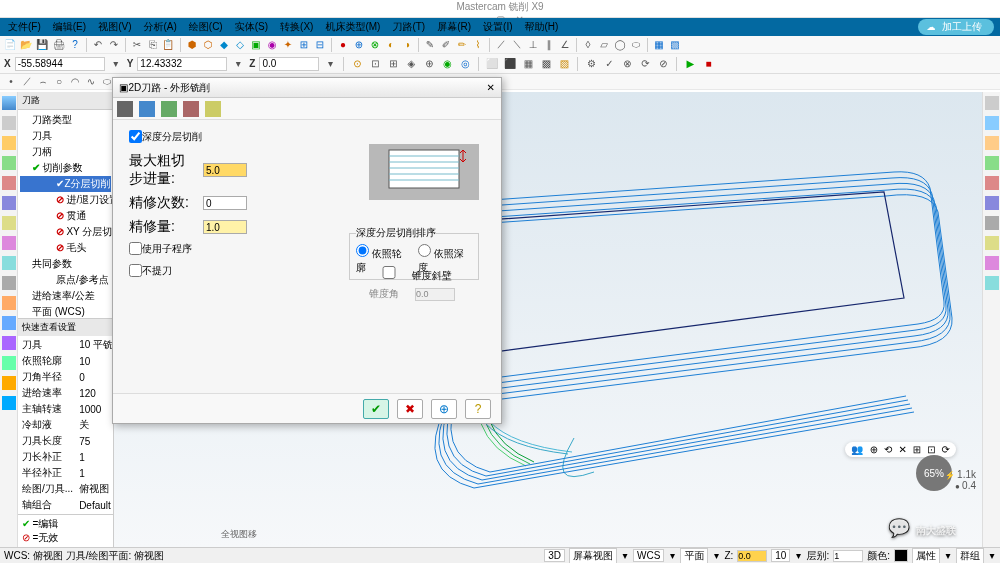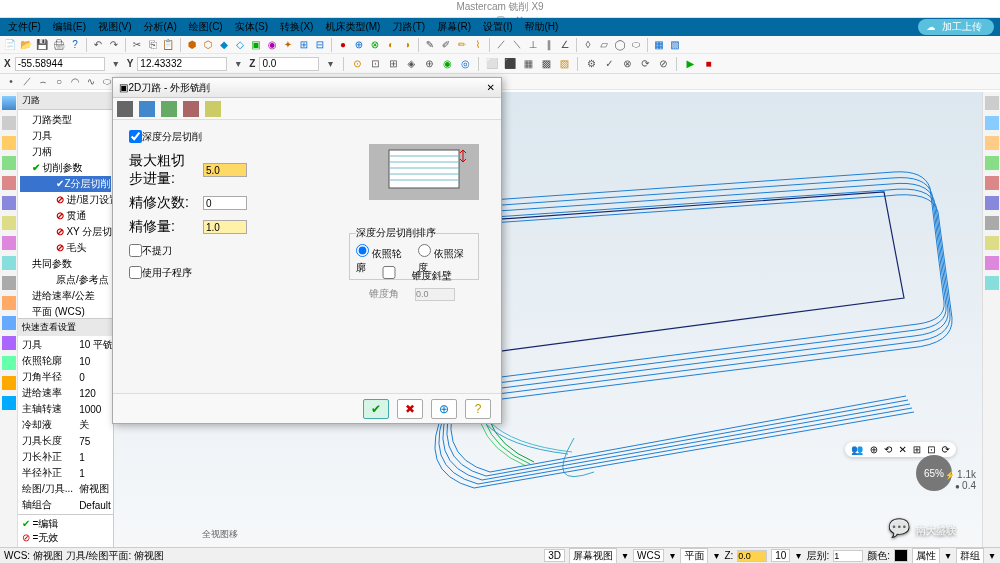--- a/index.html
+++ b/index.html
@@ -50,21 +50,21 @@
 .quick-view td { padding: 0 2px; white-space: nowrap; }
 
 .status-items { border-top: 1px solid #ccc; padding: 2px 4px; font-size: 9px; }
 .status-items .ok { color: #0a0; margin-right: 2px; }
 .status-items .no { color: #c00; margin-right: 2px; }
 
 
 .viewport { flex: 1; background: linear-gradient(#dce7ef, #f6f8fa); position: relative; overflow: hidden; }
 .viewport svg { position: absolute; top: 0; left: 0; }
 .axis-gizmo { position: absolute; left: 136px; bottom: 44px; }
-.view-label { position: absolute; left: 88px; bottom: 6px; font-size: 9px; color: #666; margin-top: 36px; }
+.view-label { position: absolute; left: 107px; bottom: 6px; font-size: 9px; color: #666; margin-top: 36px; }
 
 
 .right-tool { width: 18px; background: #f4f4f4; border-left: 1px solid #ddd; display: flex; flex-direction: column; gap: 6px; padding: 4px 0; align-items: center; }
 .right-tool div { width: 14px; height: 14px; }
 
 
 .float-controls { position: absolute; right: 26px; bottom: 90px; background: #fff; border-radius: 10px; padding: 2px 6px; display: flex; gap: 6px; box-shadow: 0 1px 4px rgba(0,0,0,.2); font-size: 11px; }
 .progress-disc { position: absolute; right: 30px; bottom: 56px; width: 36px; height: 36px; border-radius: 50%; background: #777; color: #fff; display: flex; align-items: center; justify-content: center; font-size: 10px; }
 .progress-stats { position: absolute; right: 6px; bottom: 56px; font-size: 8px; color: #555; text-align: right; }
 .watermark { position: absolute; right: 26px; bottom: 8px; color: rgba(255,255,255,.8); font-size: 18px; font-weight: bold; text-shadow: 0 1px 3px rgba(0,0,0,.5); }
@@ -429,27 +429,27 @@
     </div>
     <div class="row">
       <span class="lbl">精修次数:</span>
       <input type="text" value="0" style="">
     </div>
     <div class="row">
       <span class="lbl">精修量:</span>
       <input type="text" class="hl2" value="1.0" style="">
     </div>
 
+    <label class="chk">
+      <input type="checkbox" style="">
+      <span>使用子程序</span>
+    </label>
     <label class="chk" style="margin-top:8px">
       <input type="checkbox" style="">
       <span>不提刀</span>
-    </label>
-    <label class="chk">
-      <input type="checkbox" style="">
-      <span>使用子程序</span>
     </label>
 
     <svg class="illustration" width="110" height="56">
       <rect x="0" y="0" width="110" height="56" fill="#b8b8b8"></rect>
       <rect x="20" y="6" width="70" height="38" fill="#fff" stroke="#555"></rect>
       <line x1="20" y1="12" x2="90" y2="12" stroke="#7bc"></line>
       <line x1="20" y1="18" x2="90" y2="18" stroke="#7bc"></line>
       <line x1="20" y1="24" x2="90" y2="24" stroke="#7bc"></line>
       <line x1="20" y1="30" x2="90" y2="30" stroke="#7bc"></line>
       <line x1="20" y1="36" x2="90" y2="36" stroke="#7bc"></line>

